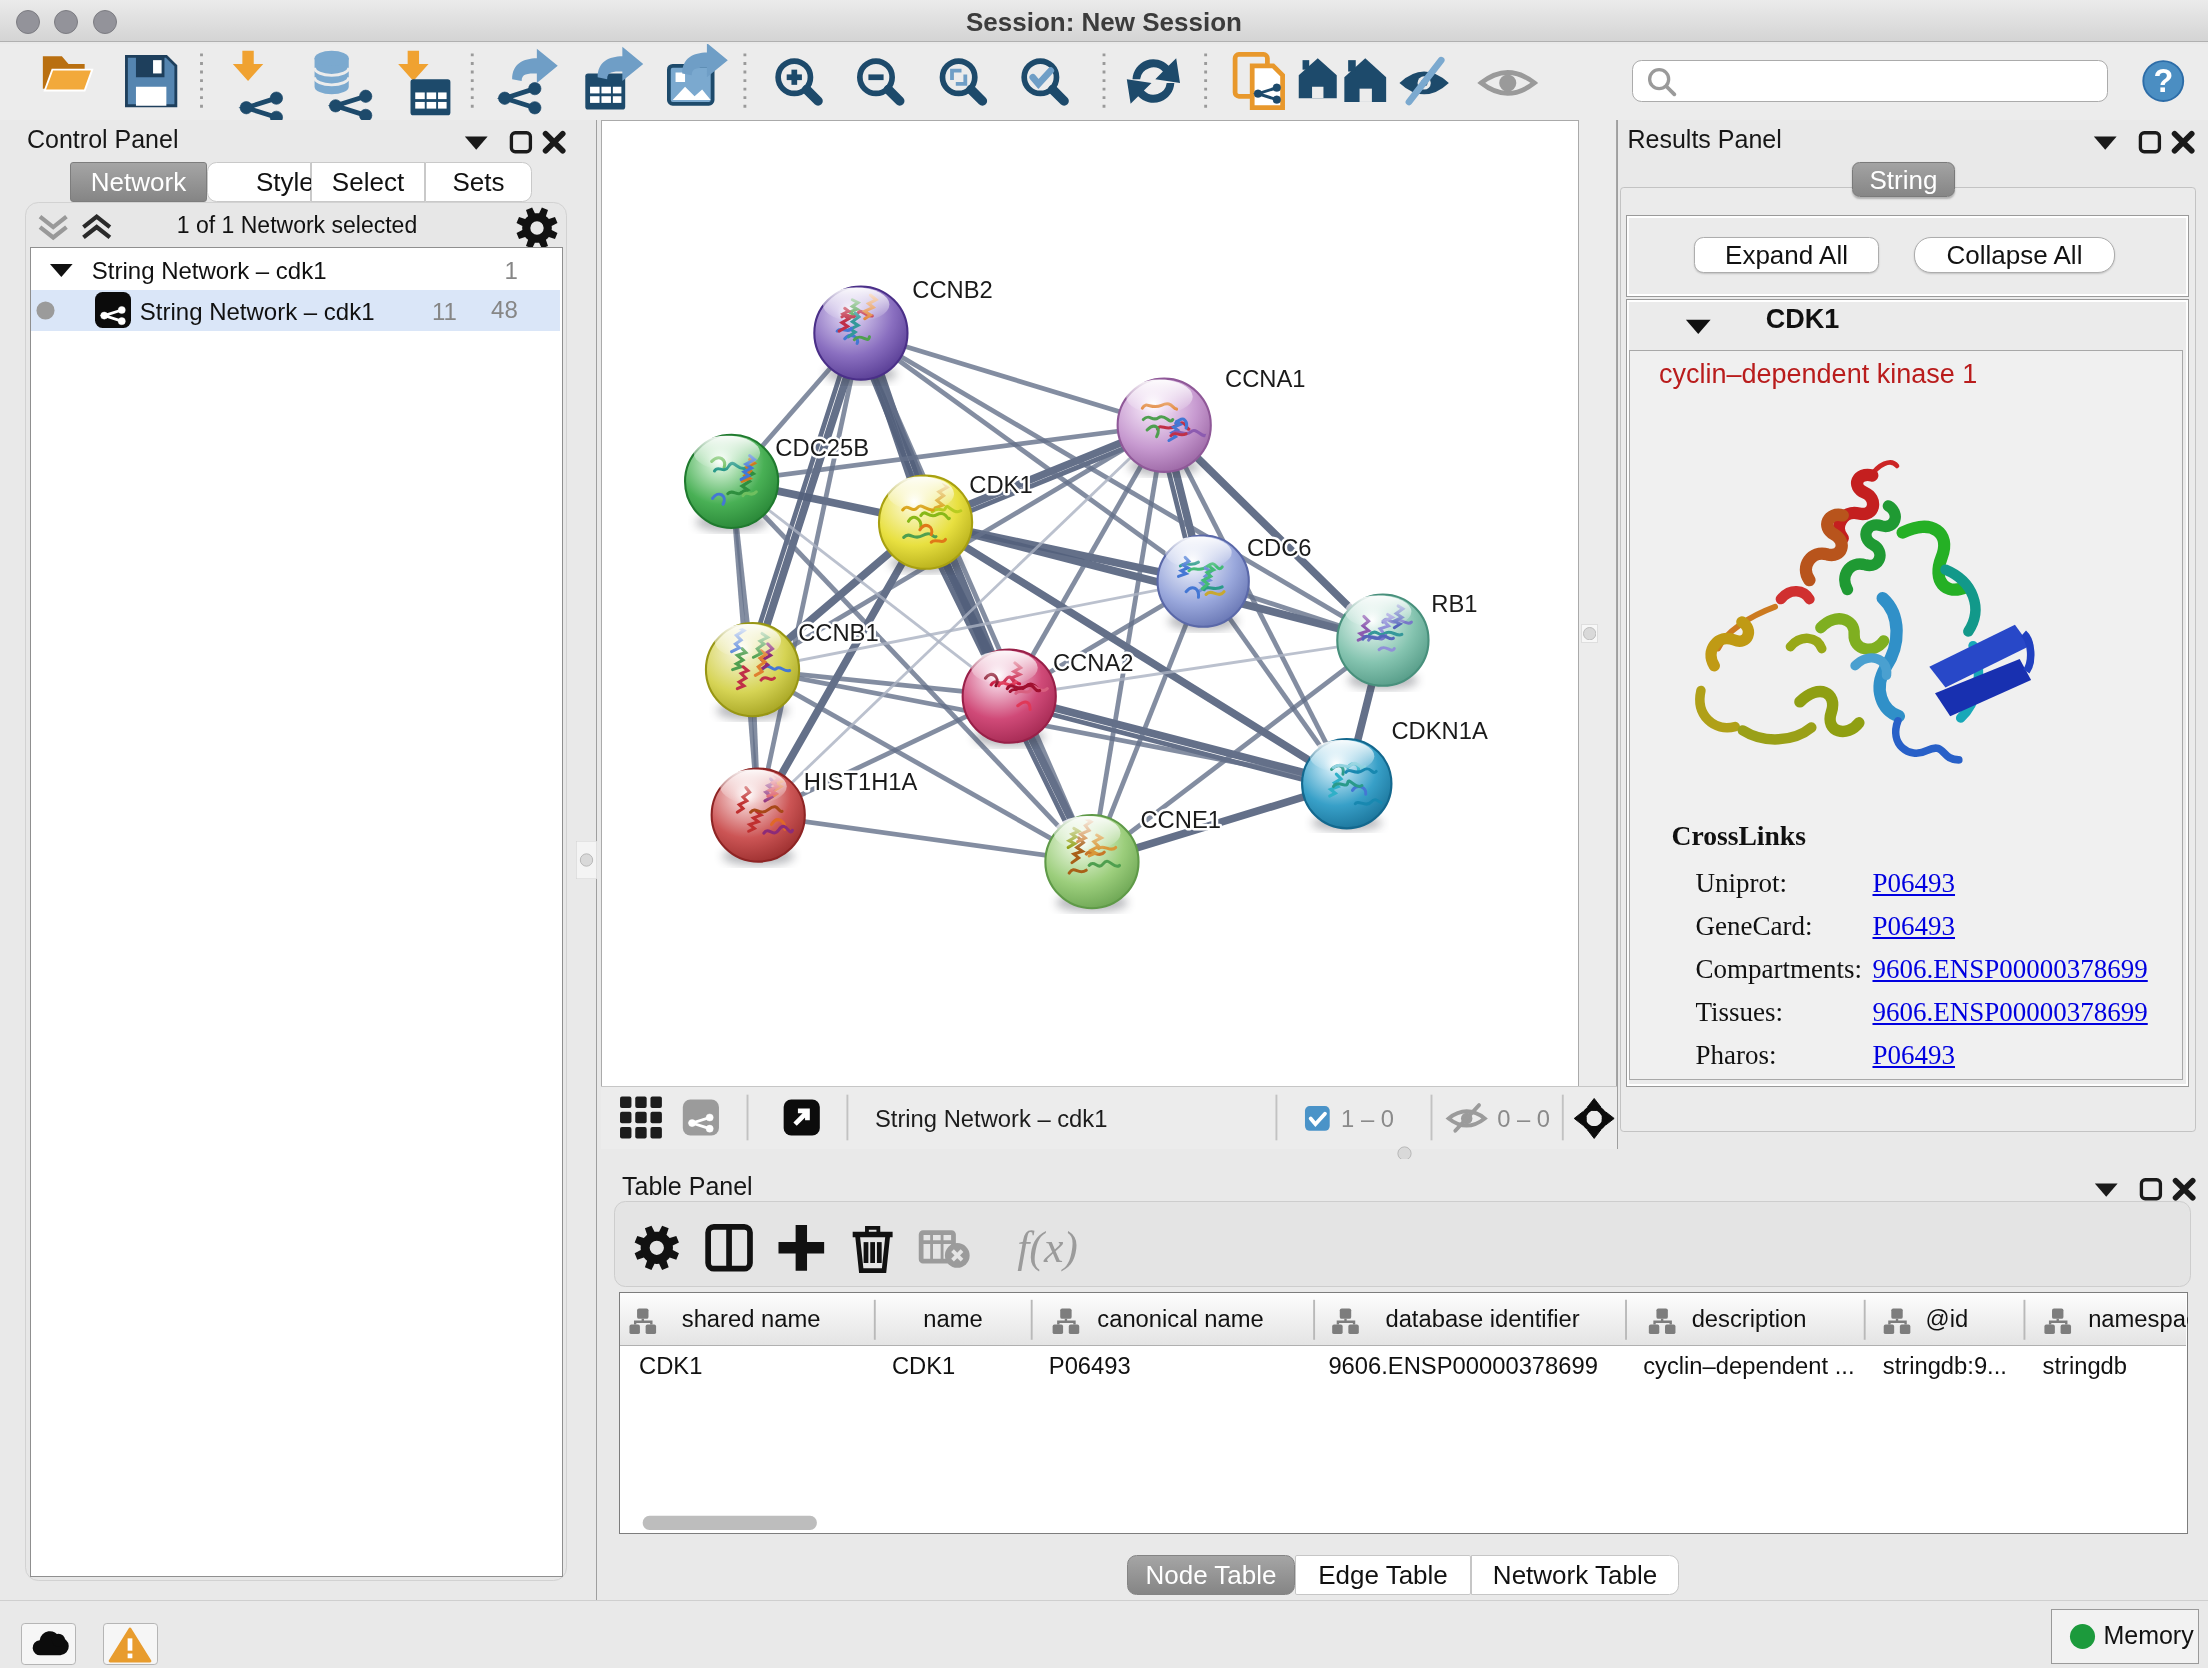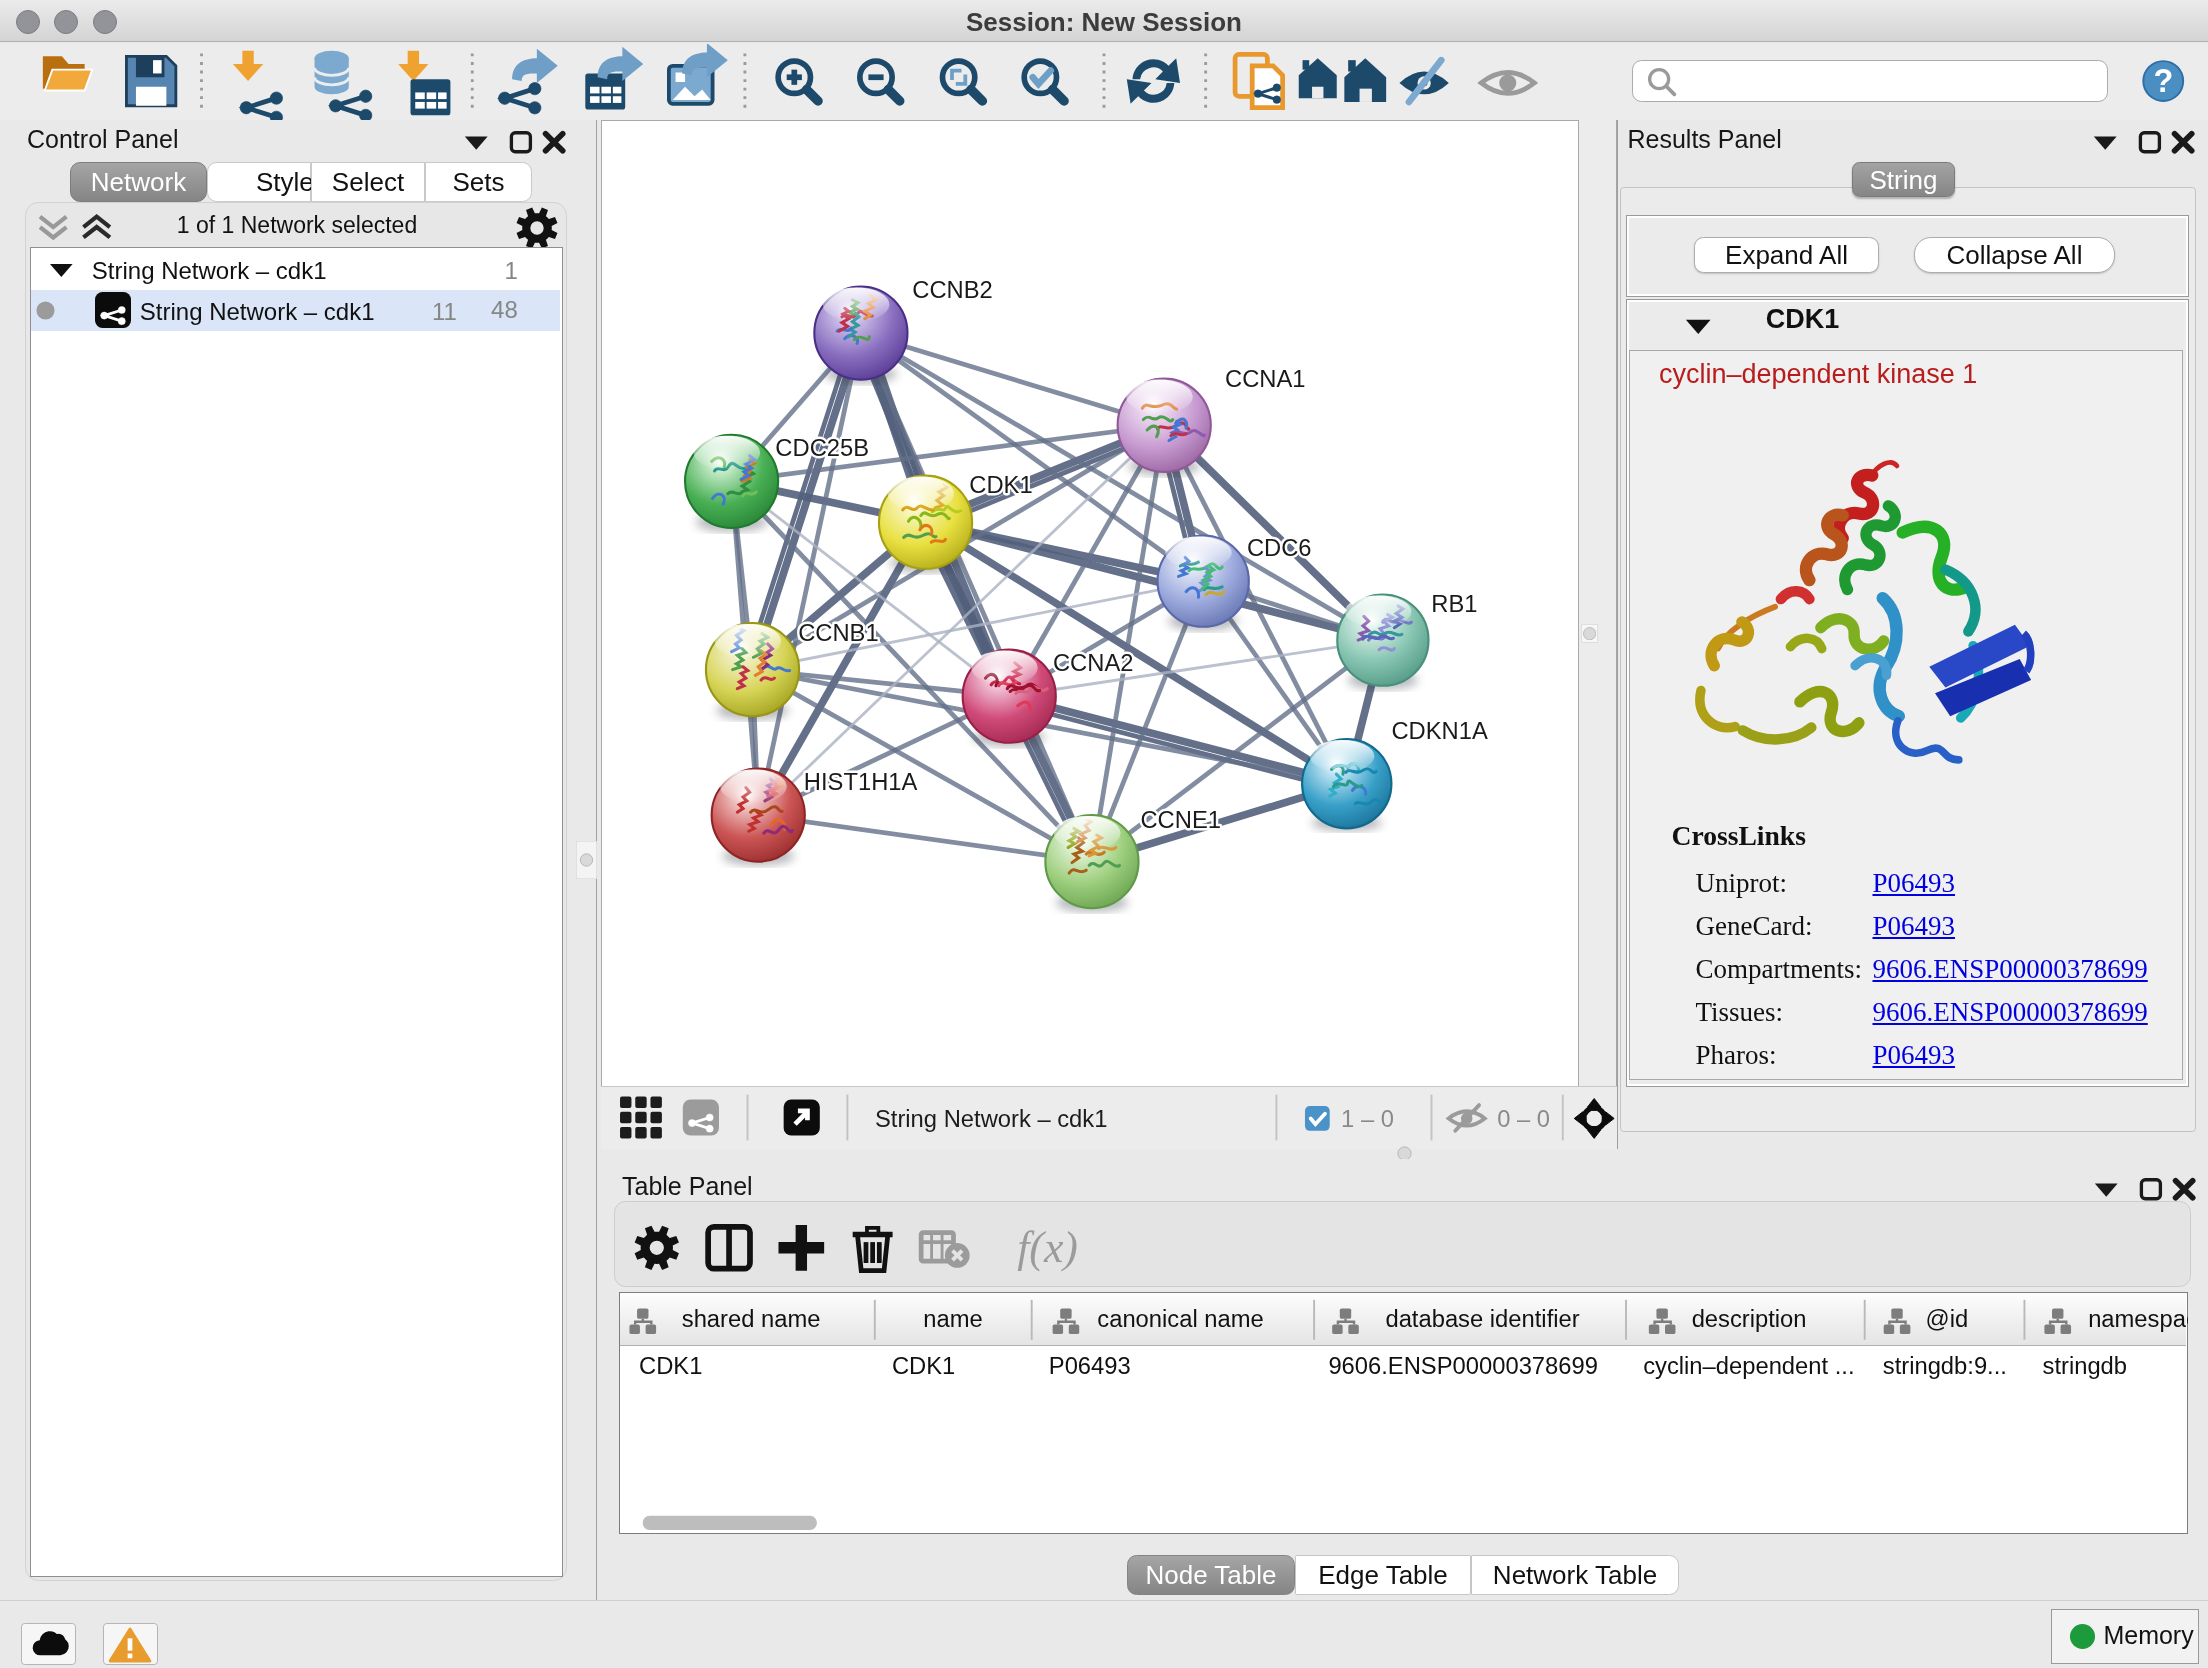--- a/index.html
+++ b/index.html
@@ -221,21 +221,21 @@
 </div>
 <div id="content" class="abs">
   <div id="cpanel" class="abs">
     <div class="abs panhead" style="left:27px;top:4.8px">Control Panel</div>
     <svg class="abs" style="left:457px;top:7.6px" width="124" height="28.5" viewBox="0 0 130 30">
       <path d="M8,9 h24 l-12,14 z" fill="#1a1a1a"></path>
       <rect x="57" y="5" width="20" height="20" rx="4" fill="none" stroke="#1a1a1a" stroke-width="3.5"></rect>
       <path d="M93,6 l18,18 M111,6 l-18,18" stroke="#1a1a1a" stroke-width="6" stroke-linecap="round"></path>
     </svg>
     <div class="tabs">
-      <div class="tab tabsel" style="left:0;width:137px;border-radius:10px;">Network</div>
+      <div class="tab tabsel" style="left:0;width:137px;border-radius:3px;">Network</div>
       <div class="tab" style="left:137px;width:104px;border-radius:9.5px 0 0 9.5px;padding-left:48px;">Style</div>
       <div class="tab" style="left:241px;width:114px;">Select</div>
       <div class="tab" style="left:355px;width:107px;border-radius:0 9.5px 9.5px 0;">Sets</div>
     </div>
     <div id="cpsub">
       <svg class="abs" style="left:7.6px;top:7.6px" width="114" height="34" viewBox="0 0 120 36">
         <path d="M6,6 l14,11 l14,-11 M6,17 l14,11 l14,-11" fill="none" stroke="#999" stroke-width="4.5"></path>
         <path d="M52,17 l14,-11 l14,11 M52,28 l14,-11 l14,11" fill="none" stroke="#2a2a2a" stroke-width="4.5"></path>
       </svg>
       <div class="abs" style="left:0;top:8.6px;width:542px;text-align:center;font-size:23px;color:#111">1 of 1 Network selected</div>

